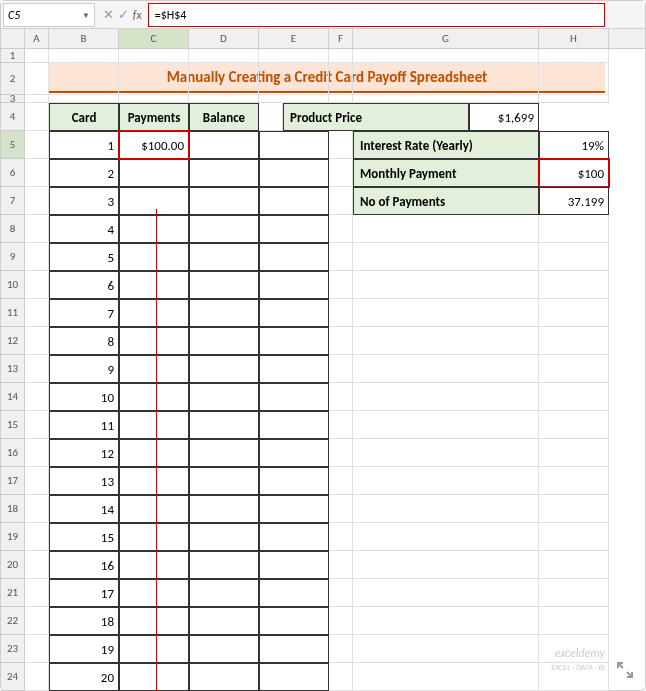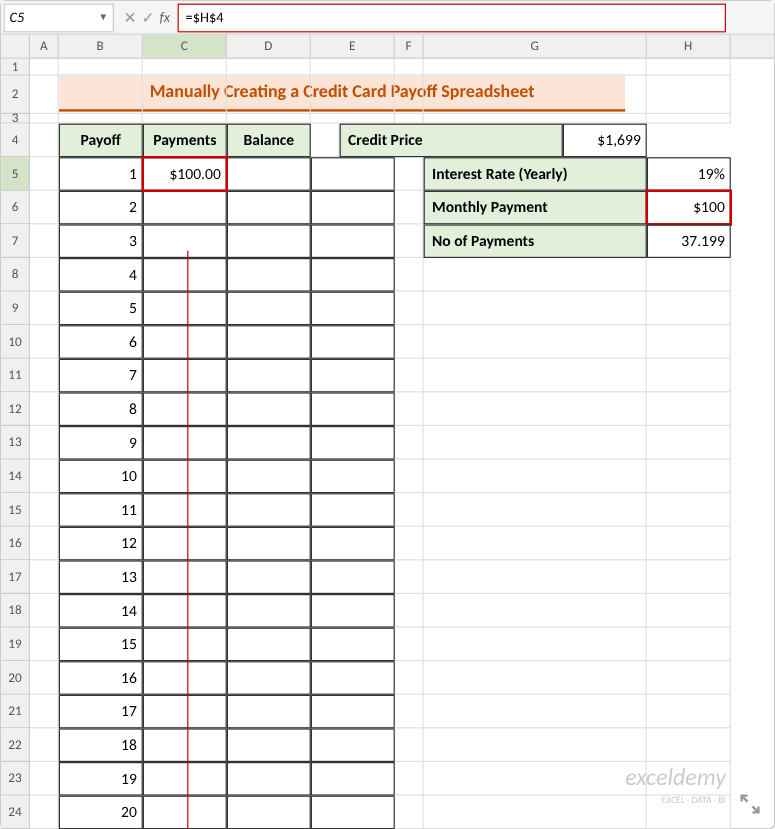--- a/index.html
+++ b/index.html
@@ -34,21 +34,21 @@
     
     .tbl-hdr { background: #e2efda; font-weight: bold; border: 1px solid #333 !important; justify-content: center; }
     .tbl-cell { border: 1px solid #333 !important; justify-content: flex-end; padding-right: 4px; }
     .tbl-cell.left { justify-content: flex-start; padding-left: 6px; font-weight: bold; }
     .side-lbl { background: #e2efda; }
     .active-cell { outline: 2px solid #217346; outline-offset: -1px; z-index: 5; }
     .red-box { outline: 2px solid #c00; outline-offset: -1px; }
     
     .arrow-line { position: absolute; left: 155px; top: 160px; width: 1px; height: 510px; background: #c00; z-index: 20; }
     
-    .watermark { position: absolute; right: 40px; bottom: 30px; font-size: 20px; color: #ccc; font-style: italic; z-index: 30; }
+    .watermark { position: absolute; right: 40px; bottom: 30px; font-size: 12px; color: #ccc; font-style: italic; z-index: 30; }
     .wm-sub { position: absolute; right: 40px; bottom: 18px; font-size: 8px; color: #ccc; z-index: 30; }
     .expand-icon { position: absolute; right: 10px; bottom: 10px; width: 20px; height: 20px; z-index: 30; }
     .expand-icon svg { stroke: #999; fill: none; stroke-width: 2; }
   </style>
 </head>
 <body>
 
 <div class="container">
   <div class="formula-bar">
     <div class="name-box">
@@ -71,21 +71,21 @@
     <div class="col-h col-B">B</div>
     <div class="col-h col-C" style="background:#d5e3c8">C</div>
     <div class="col-h col-D">D</div>
     <div class="col-h col-E">E</div>
     <div class="col-h col-F">F</div>
     <div class="col-h col-G">G</div>
     <div class="col-h col-H">H</div>
   </div>
 
   <div class="sheet">
-    <div class="title-bar" style="left:48px; width:472px;">Manually Creating a Credit Card Payoff Spreadsheet</div>
+    <div class="title-bar" style="left:48px; width:556px;">Manually Creating a Credit Card Payoff Spreadsheet</div>
 
     <div id="rows">
         <div class="row r-small">
           <div class="row-h">1</div>
           <div class="cell col-A"></div>
           <div class="cell col-B"></div>
           <div class="cell col-C"></div>
           <div class="cell col-D"></div>
           <div class="cell col-E"></div>
           <div class="cell col-F"></div>
@@ -110,25 +110,25 @@
           <div class="cell col-C"></div>
           <div class="cell col-D"></div>
           <div class="cell col-E"></div>
           <div class="cell col-F"></div>
           <div class="cell col-G"></div>
           <div class="cell col-H"></div>
         </div>
         <div class="row r-norm">
           <div class="row-h">4</div>
           <div class="cell col-A"></div>
-          <div class="cell col-B tbl-hdr">Payoff</div>
+          <div class="cell col-B tbl-hdr">Card</div>
           <div class="cell col-C tbl-hdr">Payments</div>
           <div class="cell col-E tbl-hdr">Balance</div>
           <div class="cell col-F"></div>
-          <div class="cell col-G tbl-cell left side-lbl">Credit Price</div>
+          <div class="cell col-G tbl-cell left side-lbl">Product Price</div>
           <div class="cell col-H tbl-cell">$1,699</div>
         </div>
         <div class="row r-norm">
           <div class="row-h active">5</div>
           <div class="cell col-A"></div>
           <div class="cell col-B tbl-cell">1</div>
           <div class="cell col-C tbl-cell active-cell red-box">$100.00</div>
           <div class="cell col-D tbl-cell"></div>
           <div class="cell col-E tbl-cell"></div>
           <div class="cell col-F"></div>

